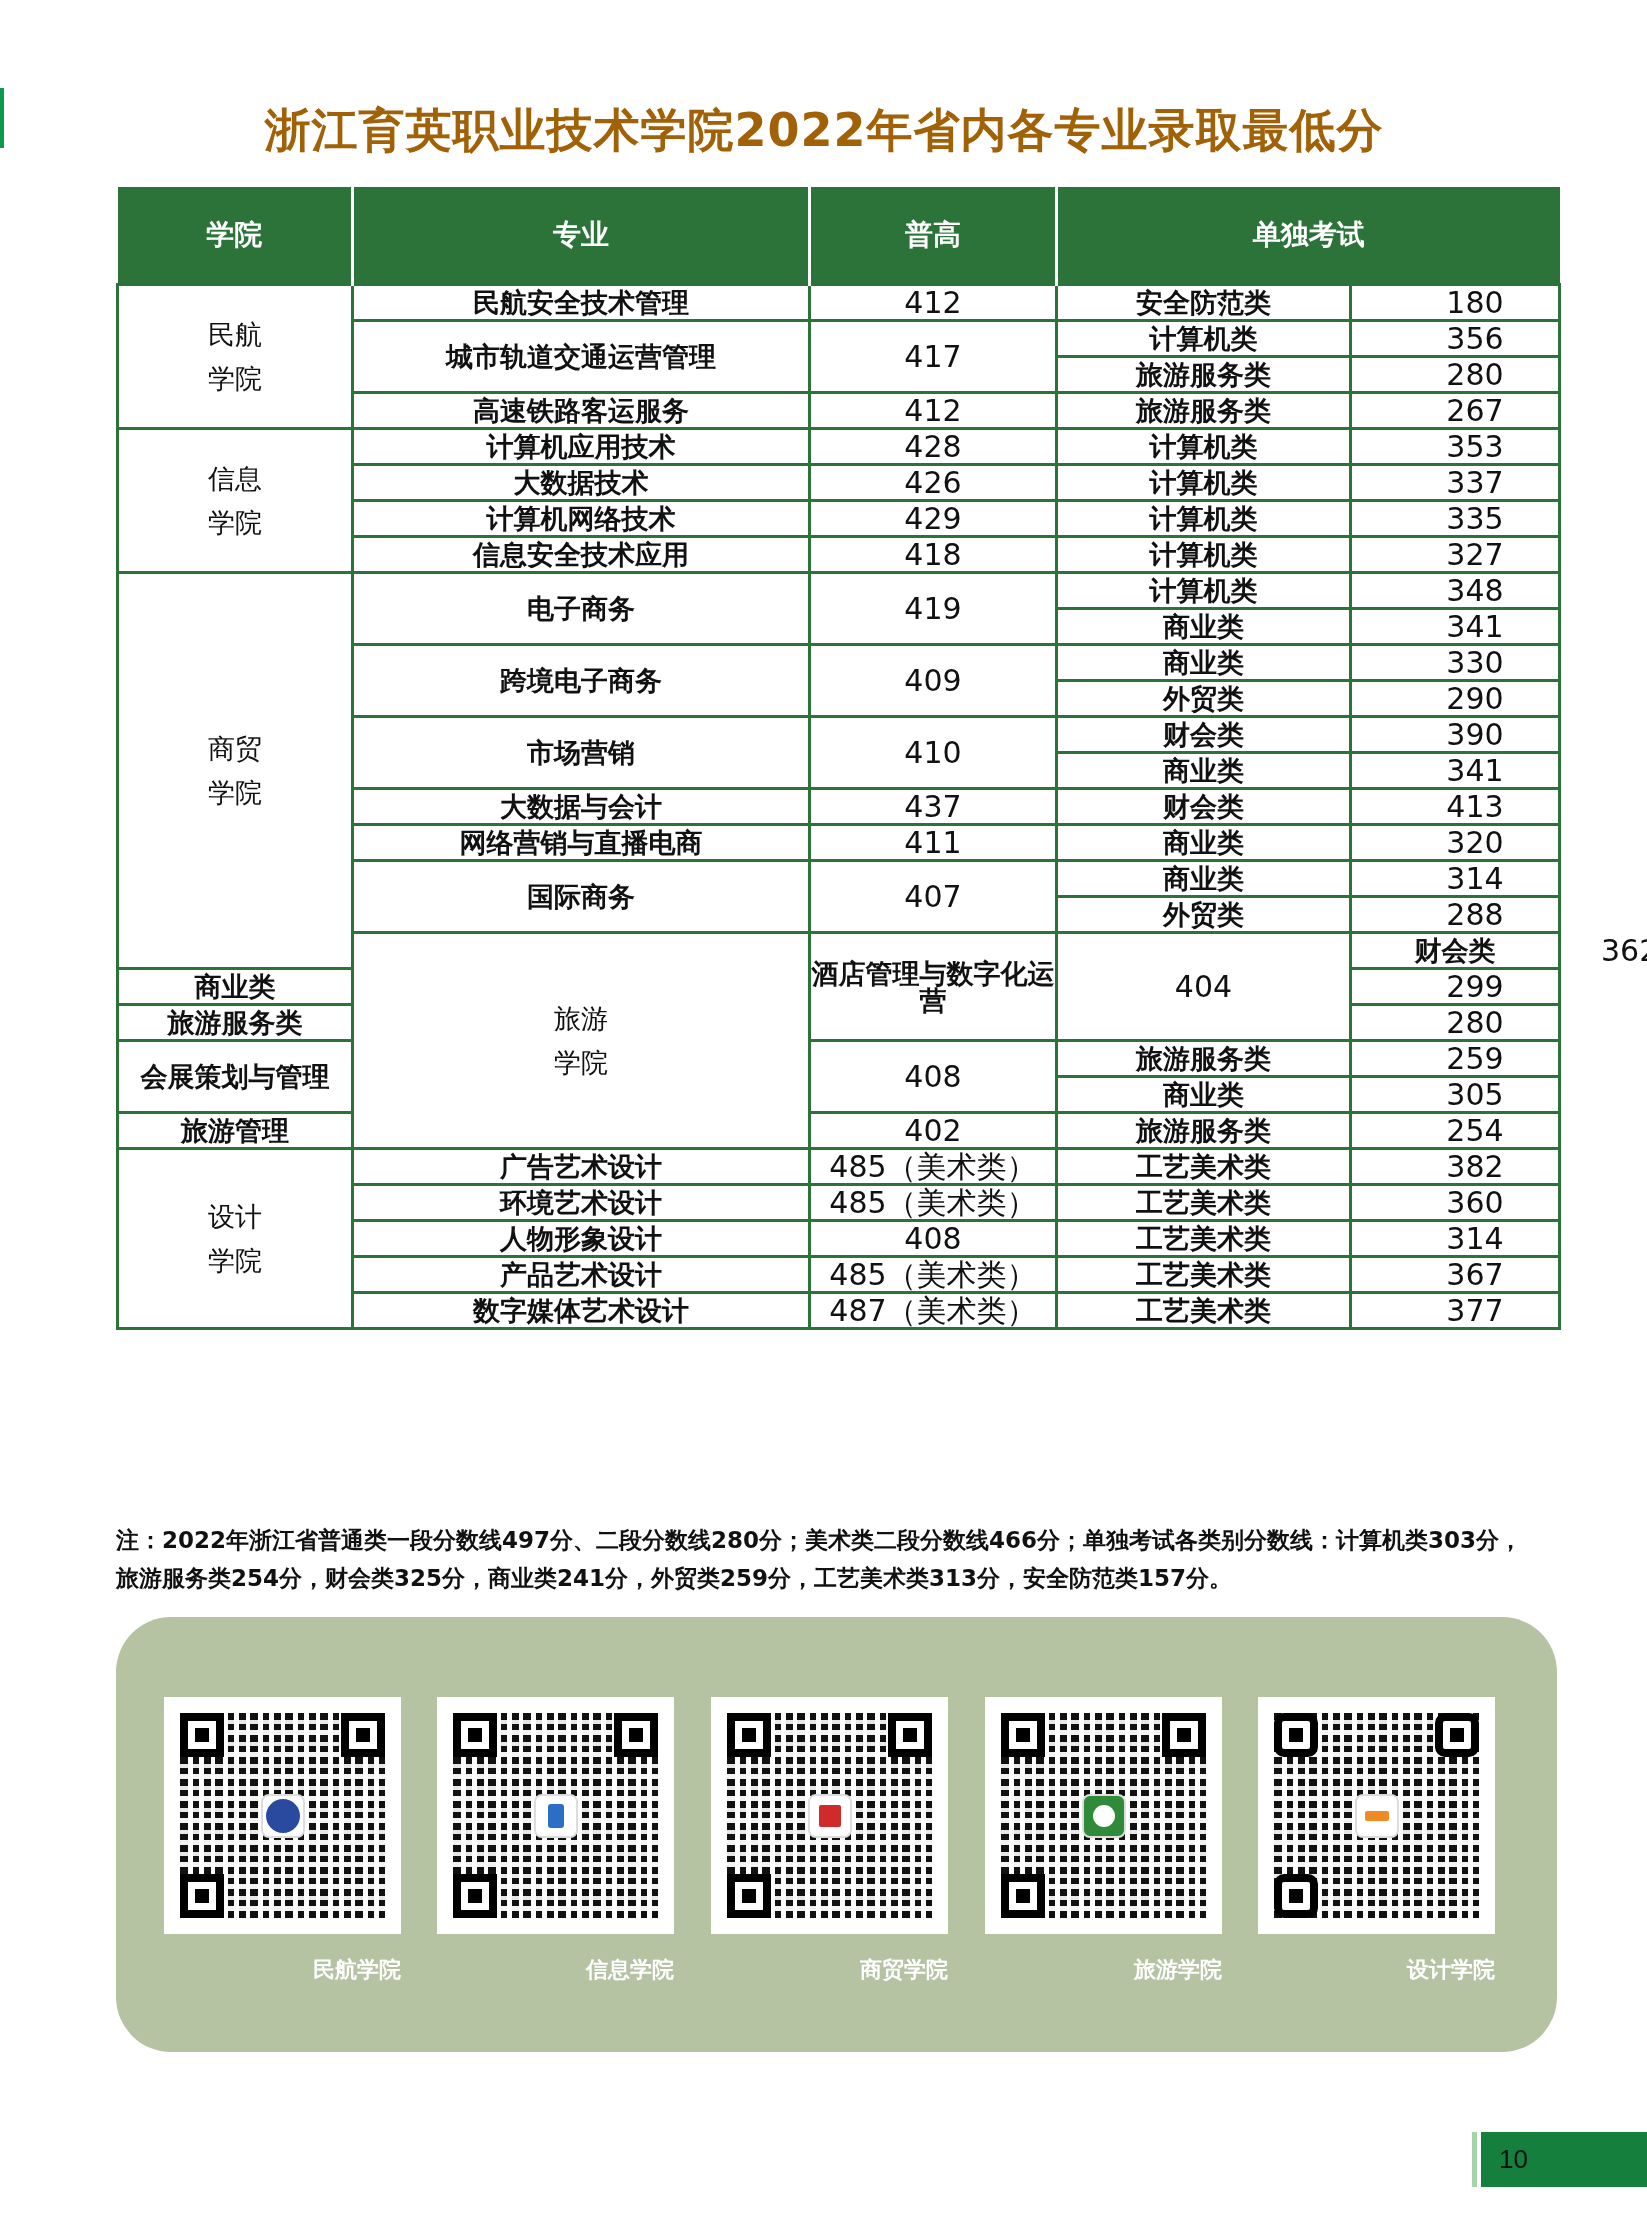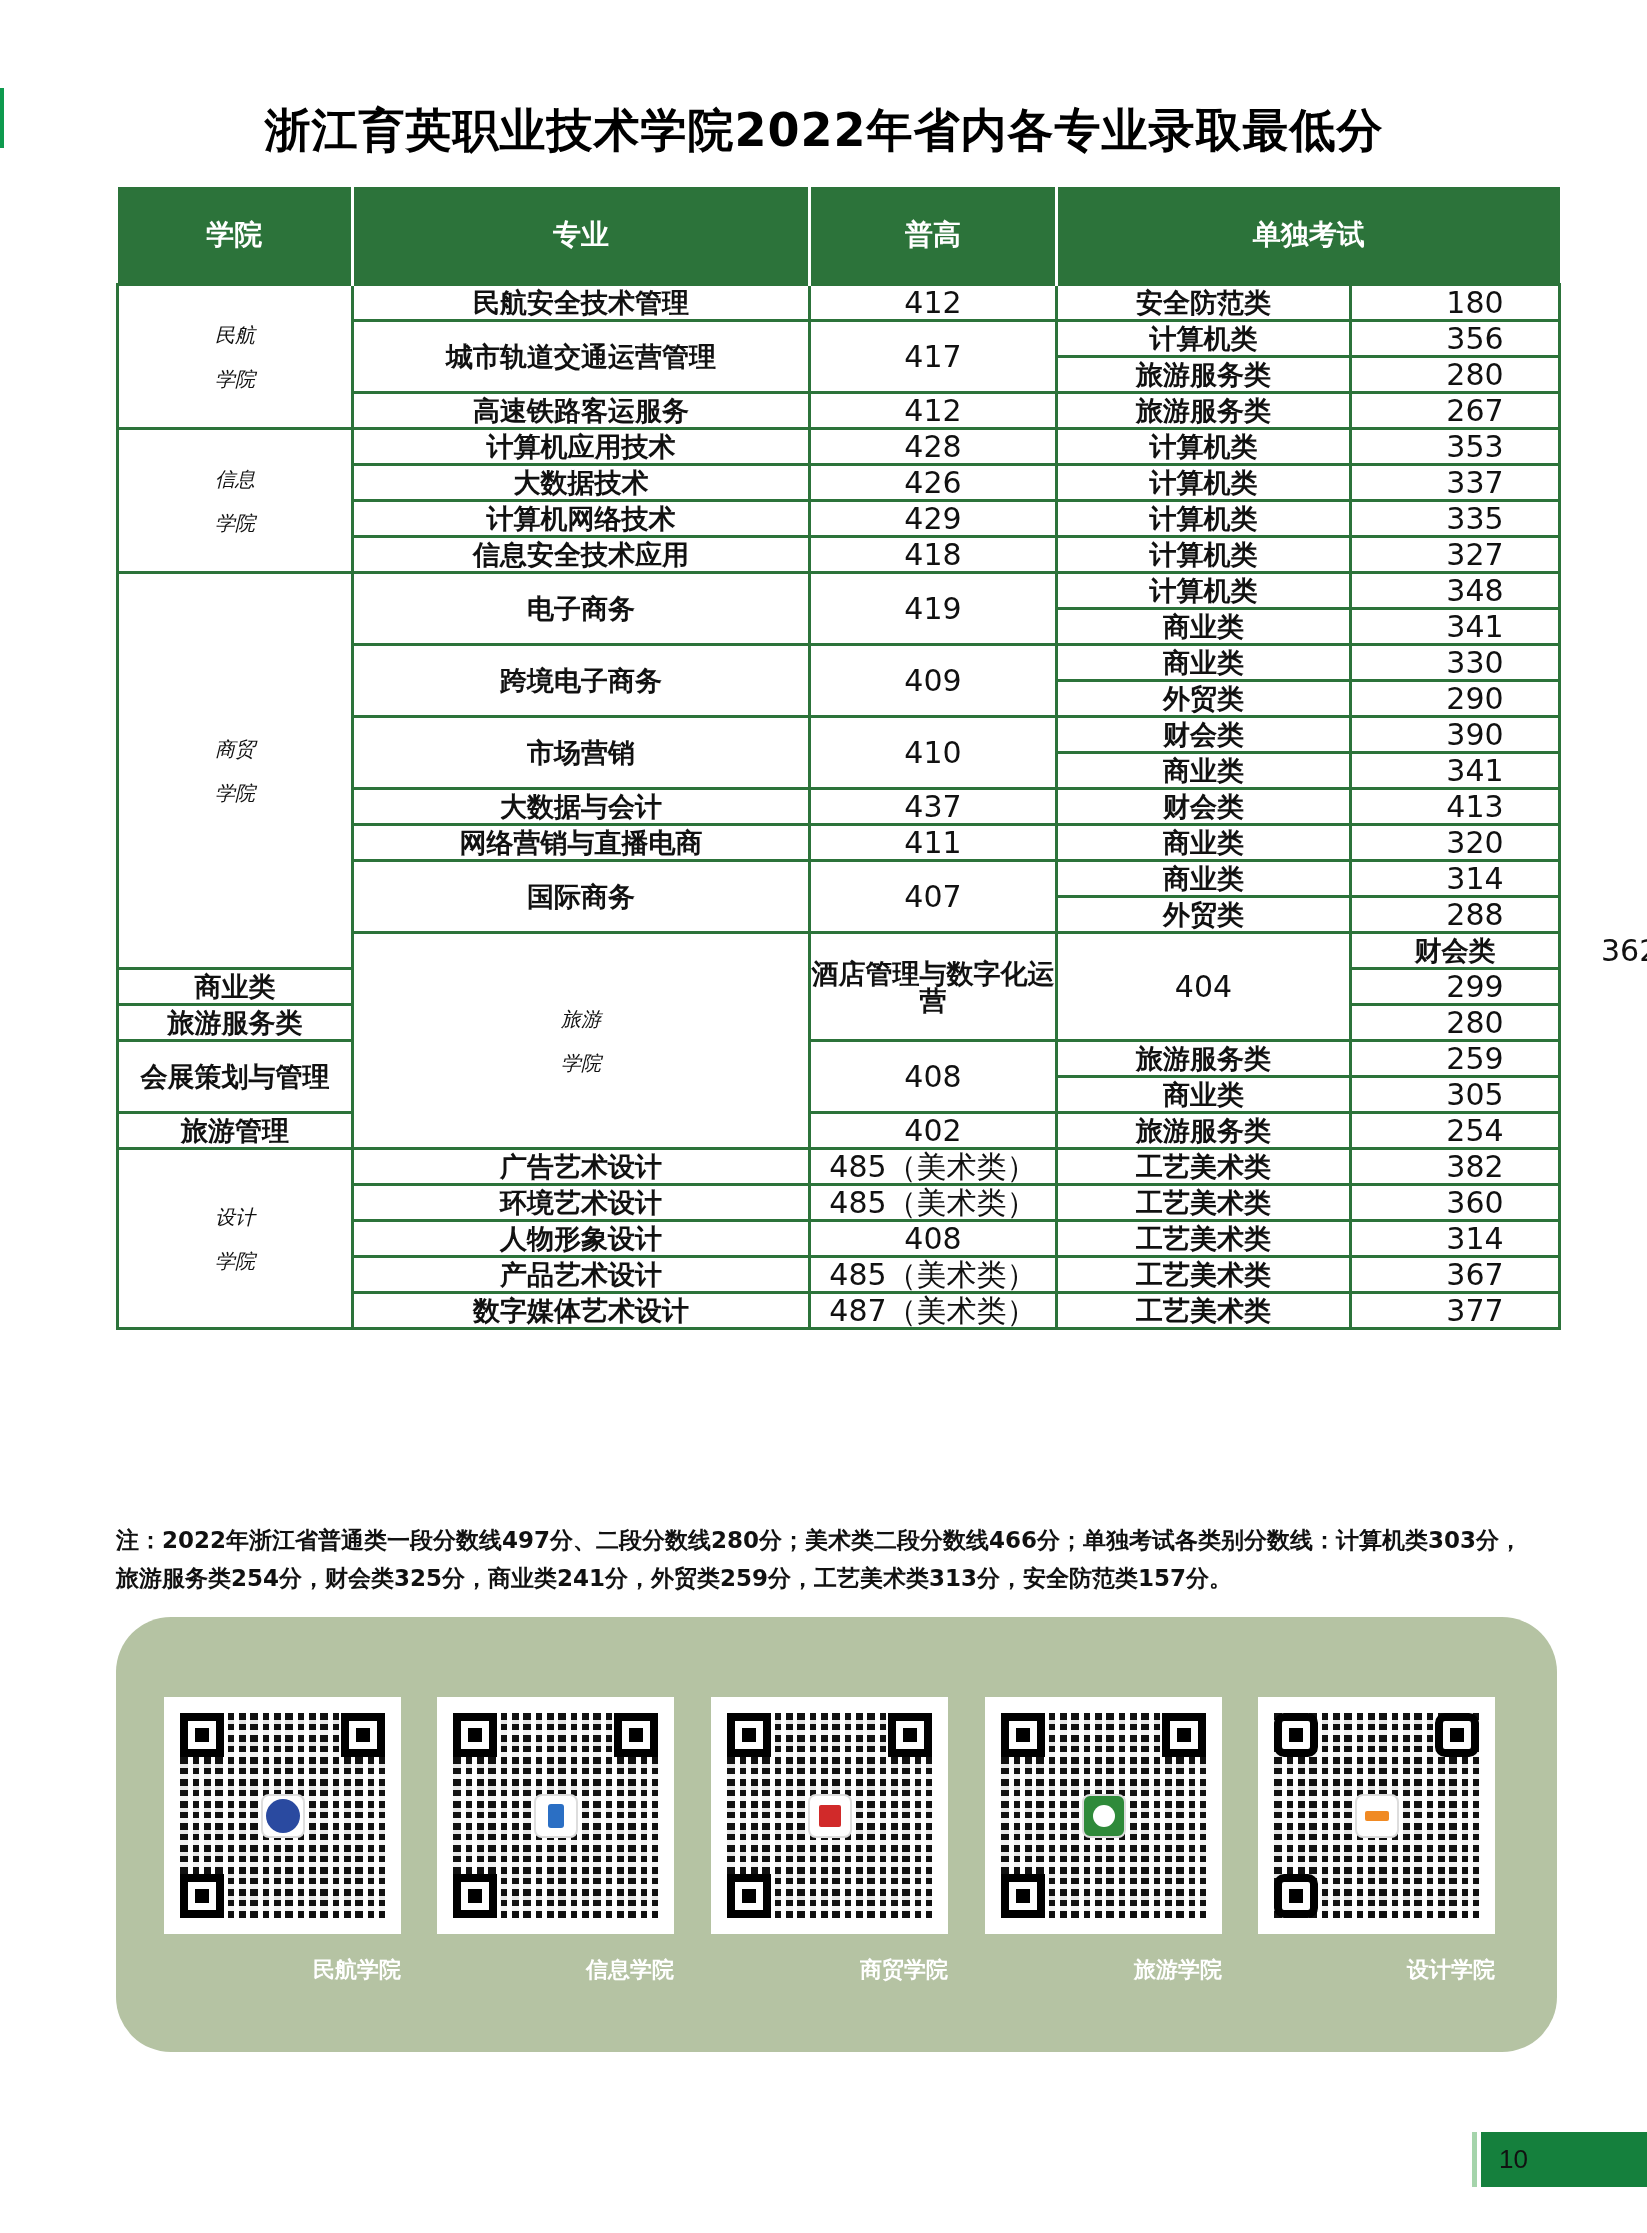--- a/index.html
+++ b/index.html
@@ -1,24 +1,24 @@
 <!DOCTYPE html>
 <html><head>
 <meta charset="utf-8">
 <style>
   html,body{margin:0;padding:0;background:#ffffff;}
   body{width:1648px;height:2234px;position:relative;overflow:hidden;font-family:"DejaVu Sans","Liberation Sans",sans-serif;color:#111;}
   .left-mark{position:absolute;left:0;top:88px;width:4px;height:60px;background:#0e9a4e;}
-  .title{position:absolute;left:0;width:1648px;top:100px;text-align:center;font-size:46px;font-weight:bold;color:#000000;letter-spacing:1px;}
+  .title{position:absolute;left:0;width:1648px;top:100px;text-align:center;font-size:46px;font-weight:bold;color:#a16207;letter-spacing:1px;}
   table.scores{position:absolute;left:116px;top:187px;width:1441px;border-collapse:collapse;table-layout:fixed;}
   table.scores th{background:#2c733a;color:#fff;height:96px;font-size:28px;font-weight:bold;border-left:3px solid #fff;border-right:3px solid #fff;padding:0;}
   table.scores th:first-child{border-left:none;}
   table.scores th:last-child{border-right:none;}
   table.scores td{border:3px solid #2c733a;height:33px;padding:0;text-align:center;font-size:27px;line-height:1;font-weight:bold;background:#fff;}
-  table.scores td.college{font-weight:normal;font-size:20px;line-height:44px;font-style:italic;}
+  table.scores td.college{font-weight:normal;font-size:27px;line-height:44px;}
   table.scores td.num{font-weight:normal;font-size:30px;}
   table.scores td.score{font-weight:normal;font-size:30px;padding-left:40px;}
   .college span{display:block;}
   .notes{position:absolute;left:116px;top:1493px;width:1453px;font-size:23px;font-weight:bold;line-height:38px;margin-top:28px;}
   .qr-panel{position:absolute;left:116px;top:1617px;width:1441px;height:435px;background:#b5c3a3;border-radius:55px;}
   .qr-card{position:absolute;top:80px;width:237px;height:237px;background:#fff;}
   .qr-inner{position:absolute;left:16px;top:16px;width:205px;height:205px;
     background:
       repeating-linear-gradient(90deg,#000 0 9px,#fff 9px 15px,#000 15px 20px,#fff 20px 27px),
       #000;

